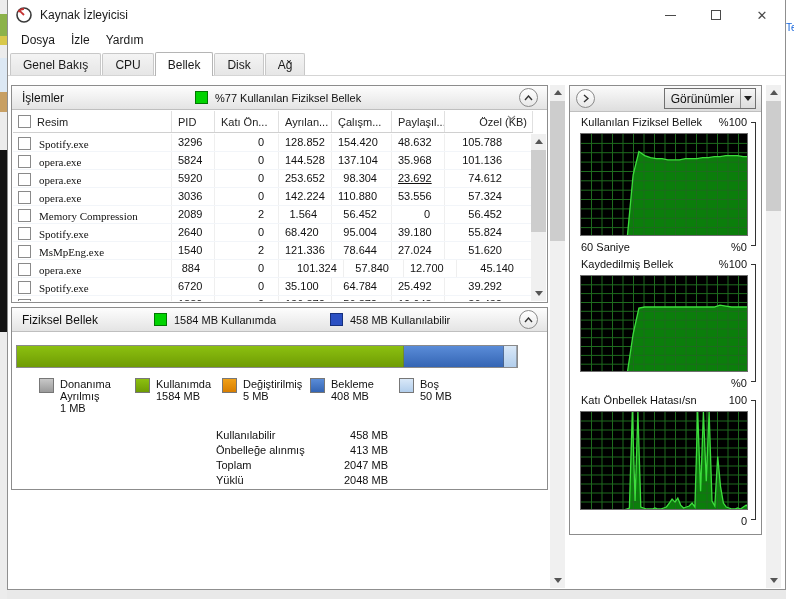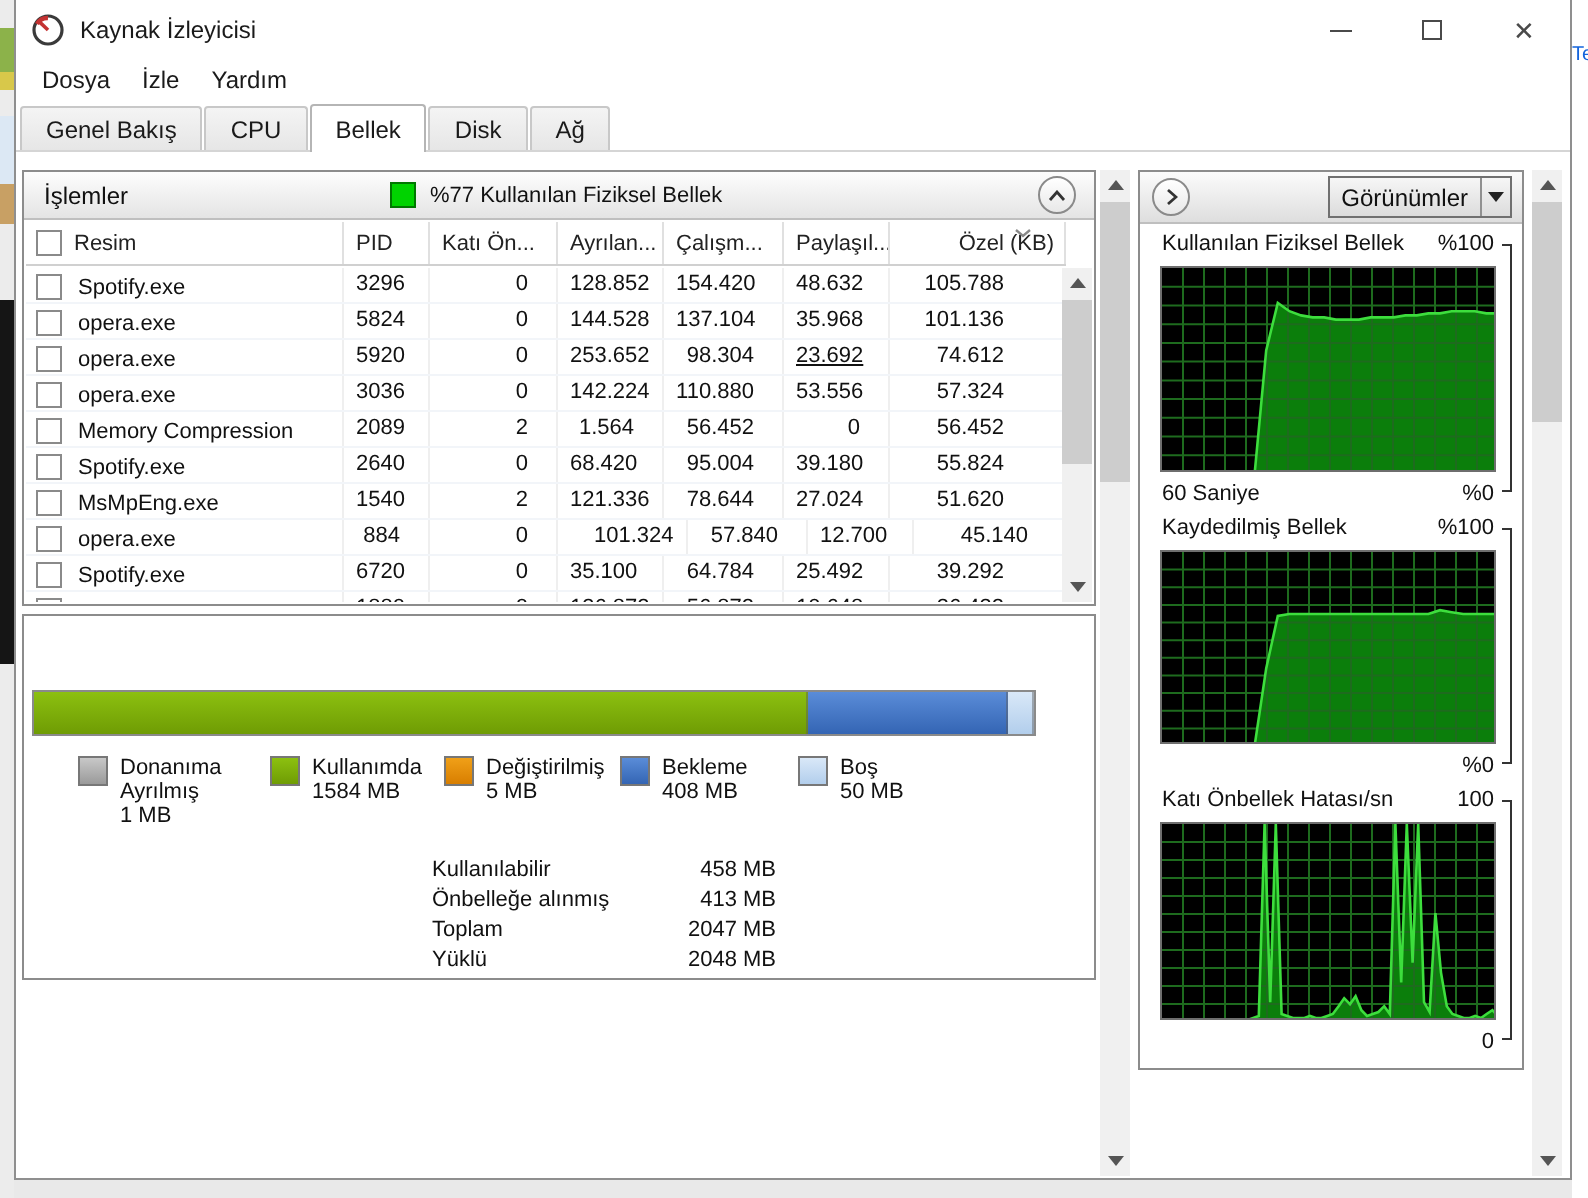--- a/index.html
+++ b/index.html
@@ -50,21 +50,21 @@
 
   
   .tbl-header { position:absolute; left:1px; top:25px; height:22px; display:flex;
                 border-bottom:1px solid #D0D0D0; font-size:11px; color:#222; background:#FFFFFF; }
   .tbl-header .cell { border-right:1px solid #E0E0E0; padding:5px 6px 0 6px; position:relative; white-space:nowrap; overflow:hidden; }
   .tbl-header .cell.last { text-align:right; padding-right:5px; }
   .sort-caret { position:absolute; top:-1px; right:16px; }
   .rows { position:absolute; left:1px; top:48px; bottom:1px; overflow:hidden; }
   .prow { display:flex; height:18px; font-size:11px; color:#111; border-bottom:1px solid #F2F5F9; }
   .prow .cell { border-right:1px solid #EFEFEF; padding:2px 14px 0 6px; text-align:right; white-space:nowrap; overflow:hidden; }
-  .prow .cell.name { text-align:left; padding:2px 4px 0 5px; display:flex; align-items:center; }
+  .prow .cell.name { text-align:left; padding:2px 4px 0 5px; display:flex; align-items:center;font-family:Liberation Serif, serif; }
   .prow .cell.ozel { padding-right:30px; }
   .checkbox { width:13px; height:13px; border:1px solid #8A8A8A; background:#FFFFFF; margin-right:8px; flex:0 0 13px; }
   .hdr-check { position:absolute; left:5px; top:4px; }
 
   
   .sb { position:absolute; background:#F0F0F0; }
   .sb .arr { position:absolute; left:0; width:100%; height:15px; display:flex; align-items:center; justify-content:center; background:#F0F0F0; }
   .sb .thumb { position:absolute; left:0; width:100%; background:#CDCDCD; }
   .tri-up { width:0; height:0; border-left:4px solid transparent; border-right:4px solid transparent; border-bottom:5px solid #555; }
   .tri-dn { width:0; height:0; border-left:4px solid transparent; border-right:4px solid transparent; border-top:5px solid #555; }
@@ -293,20 +293,36 @@
             <div class="tri-up"></div>
           </div>
         <div class="thumb" style="top:16px; height:82px;"></div>
         <div class="arr" style="bottom:0;">
             <div class="tri-dn"></div>
           </div>
       </div>
     </div>
 
     <div class="panel" style="left:3px; top:231px; width:537px; height:183px;">
+      <div class="panel-header">
+        <span class="panel-title">Fiziksel Bellek</span>
+        <div class="hdr-legend" style="left:142px;">
+          <div class="hdr-sq" id="mem-used-sq" style="background: rgb(0, 211, 0); border-color: rgb(0, 119, 0);"></div>
+          <span>1584 MB Kullanımda</span>
+        </div>
+        <div class="hdr-legend" style="left:318px;">
+          <div class="hdr-sq" id="mem-avail-sq" style="background: rgb(43, 80, 195); border-color: rgb(22, 48, 126);"></div>
+          <span>458 MB Kullanılabilir</span>
+        </div>
+        <div class="chev-btn">
+          <svg width="9" height="6" viewBox="0 0 9 6">
+              <polyline points="1,5 4.5,1 8,5" fill="none" stroke="#333" stroke-width="1.4"></polyline>
+            </svg>
+        </div>
+      </div>
       <div class="membar" id="membar">
           <div style="width: 77.4%; height: 100%; background: linear-gradient(rgb(140, 192, 16), rgb(111, 156, 4)); border-right: 1px solid rgba(90, 90, 90, 0.45);"></div>
           <div style="width: 20%; height: 100%; background: linear-gradient(rgb(90, 140, 216), rgb(52, 101, 180)); border-right: 1px solid rgba(90, 90, 90, 0.45);"></div>
           <div style="width: 2.6%; height: 100%; background: linear-gradient(rgb(217, 232, 248), rgb(178, 206, 236)); border-right: 1px solid rgba(90, 90, 90, 0.45);"></div>
         </div>
       <div id="mem-legend">
           <div class="legend-item" style="left: 27px; top: 70px;">
             <div class="legend-sq" style="background: linear-gradient(rgb(200, 200, 200), rgb(154, 154, 154));"></div>
             <div>
               <div>Donanıma Ayrılmış</div>

